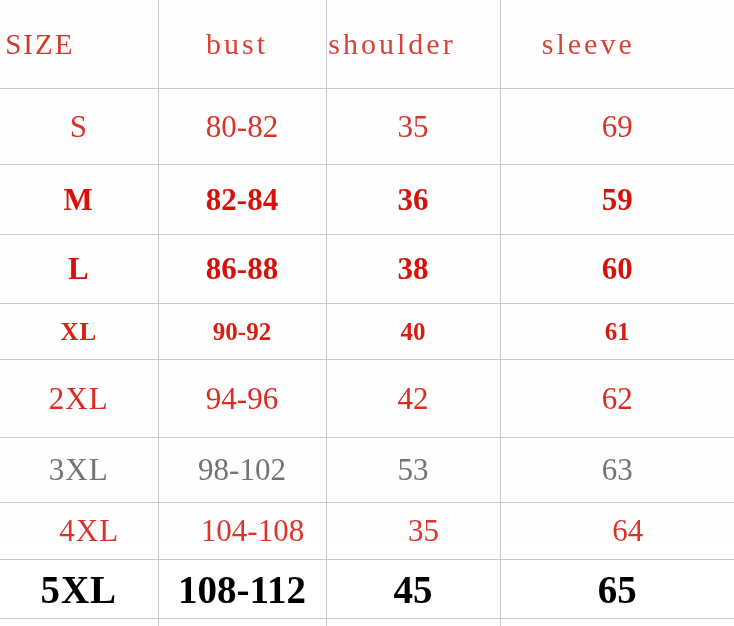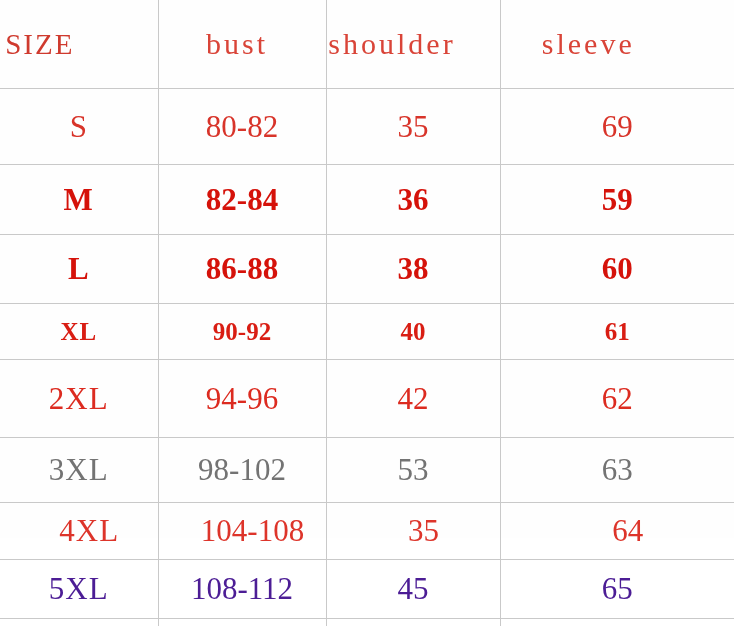--- a/index.html
+++ b/index.html
@@ -67,21 +67,21 @@
   }
 
   
   tr.r-s  td { height: 75px; font-size: 31px; font-weight: 400; color: #d8342a; }
   tr.r-m  td { height: 69px; font-size: 31px; font-weight: 700; color: #d5120a; }
   tr.r-l  td { height: 68px; font-size: 31px; font-weight: 700; color: #d5120a; }
   tr.r-xl td { height: 55px; font-size: 25px; font-weight: 700; color: #d91d13; }
   tr.r-2xl td{ height: 77px; font-size: 31px; font-weight: 400; color: #dc2b20; }
   tr.r-3xl td{ height: 64px; font-size: 31px; font-weight: 400; color: #737373; }
   tr.r-4xl td{ height: 56px; font-size: 31px; font-weight: 400; color: #dd342a; padding-left: 21px; }
-  tr.r-5xl td{ height: 58px; font-size: 31px; font-weight: 400; color: #4c1d95; }
+  tr.r-5xl td{ height: 58px; font-size: 39px; font-weight: 700; color: #000000; }
 
   
   td.size-cell {
     letter-spacing: 1px;
     padding-right: 78px;
   }
   tr.header-row td.h-size {
     padding-right: 78px;
   }
 

